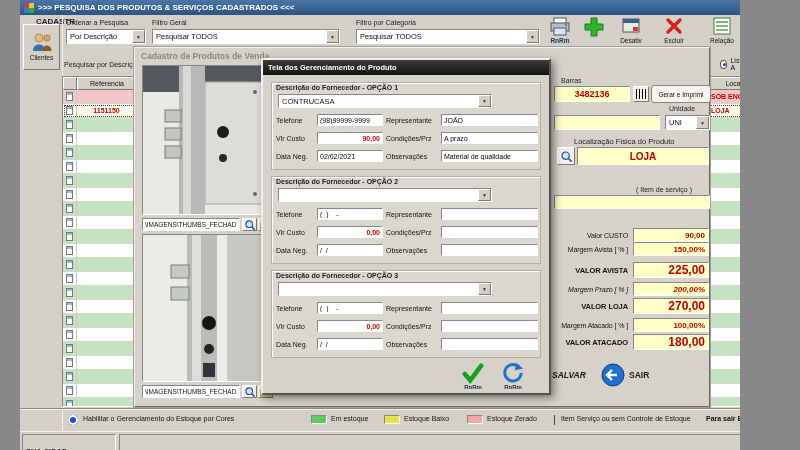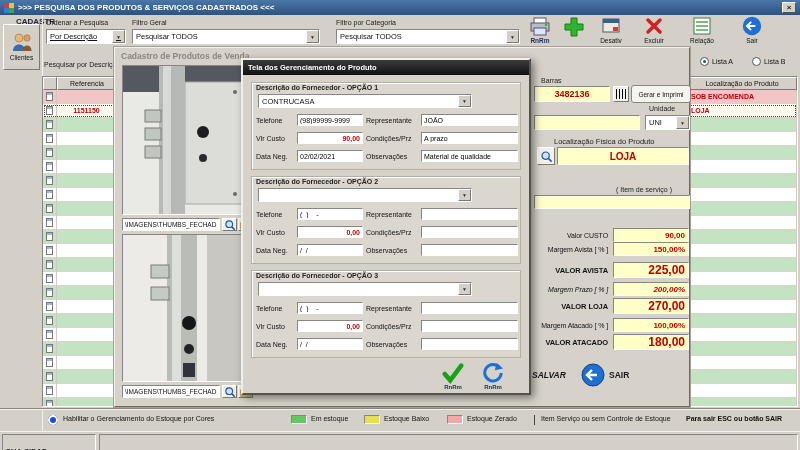--- a/index.html
+++ b/index.html
@@ -1,17 +1,17 @@
 <!DOCTYPE html>
 <html style="--titlebar-start: #4a77a8; --titlebar-end: #2c5380; --window-bg: #d4d0c8; --form-bg: #d6d2c9; --row-green: #c3e3c3; --row-white: #ffffff; --row-pink: #f2c6c6; --row-selected: #fdfcef; --field-yellow: #ffffc8; --value-red: #c00000; --modal-title-bg: #111111; --accent-blue: #1f6fd0; --check-green: #18a018;"><head>
 <meta charset="utf-8">
 <style>
   *{margin:0;padding:0;box-sizing:border-box;font-family:"Liberation Sans","DejaVu Sans",sans-serif;}
   html,body{width:800px;height:450px;overflow:hidden;background:#888;}
-  #screen{position:relative;width:800px;height:450px;background:var(--window-bg,#d4d0c8);font-size:7px;color:#111;overflow:hidden;}
+  #screen{position:relative;width:720px;height:450px;background:var(--window-bg,#d4d0c8);font-size:7px;color:#111;overflow:hidden;margin-left:20px;}
   .abs{position:absolute;}
   .sunken{border:1px solid;border-color:#868686 #fff #fff #868686;background:#fff;}
   .yellow{background:var(--field-yellow,#ffffc8) !important;}
   .red{color:var(--value-red,#c00000);font-weight:bold;}
   
   #titlebar{left:0;top:0;width:800px;height:15px;background:linear-gradient(180deg,var(--titlebar-start,#4a77a8),var(--titlebar-end,#2c5380));display:flex;align-items:center;gap:4px;padding:0 4px;color:#fff;font-size:8px;font-weight:bold;white-space:nowrap;}
   .tclose{margin-left:auto;width:14px;height:11px;background:#d4d0c8;border:1px solid;border-color:#fff #555 #555 #fff;font-size:8px;line-height:9px;text-align:center;color:#222;cursor:pointer;}
   #mdicaption{left:16px;top:17px;font-size:8px;font-weight:bold;color:#23233f;width:40px;overflow:hidden;white-space:nowrap;}
   
   #vline{left:42px;top:15px;width:1px;height:416px;background:#b0aca2;border-right:1px solid #f4f2ee;}
@@ -102,21 +102,21 @@
     <svg width="22" height="19" viewBox="0 0 22 19">
       <circle cx="8" cy="5" r="4" fill="#e8b87a" stroke="#9a6a3a" stroke-width="0.6"></circle>
       <path d="M2 18c0-4.5 3-6.5 6-6.5s6 2 6 6.5z" fill="#3a6ea8"></path>
       <circle cx="16" cy="5" r="3.2" fill="#d9a066" stroke="#9a6a3a" stroke-width="0.6"></circle>
       <path d="M11.5 18c0-3.8 2.3-5.5 4.5-5.5s4.5 1.7 4.5 5.5z" fill="#8a5a2a"></path>
     </svg>
     <span>Clientes</span>
   </div>
 
   <div class="abs flabel" style="left:46px;top:19px;">Ordenar a Pesquisa</div>
-  <div class="abs combo" style="left:46px;top:29px;width:80px;height:15px;text-decoration:underline;">
+  <div class="abs combo" style="left:46px;top:29px;width:80px;height:15px;">
     <span class="txt">Por Descrição</span>
     <span class="arrow">▼</span>
   </div>
   <div class="abs flabel" style="left:132px;top:19px;">Filtro Geral</div>
   <div class="abs combo" style="left:132px;top:29px;width:188px;height:15px;">
     <span class="txt">Pesquisar TODOS</span>
     <span class="arrow">▼</span>
   </div>
   <div class="abs flabel" style="left:336px;top:19px;">Filtro por Categoria</div>
   <div class="abs combo" style="left:336px;top:29px;width:184px;height:15px;">

